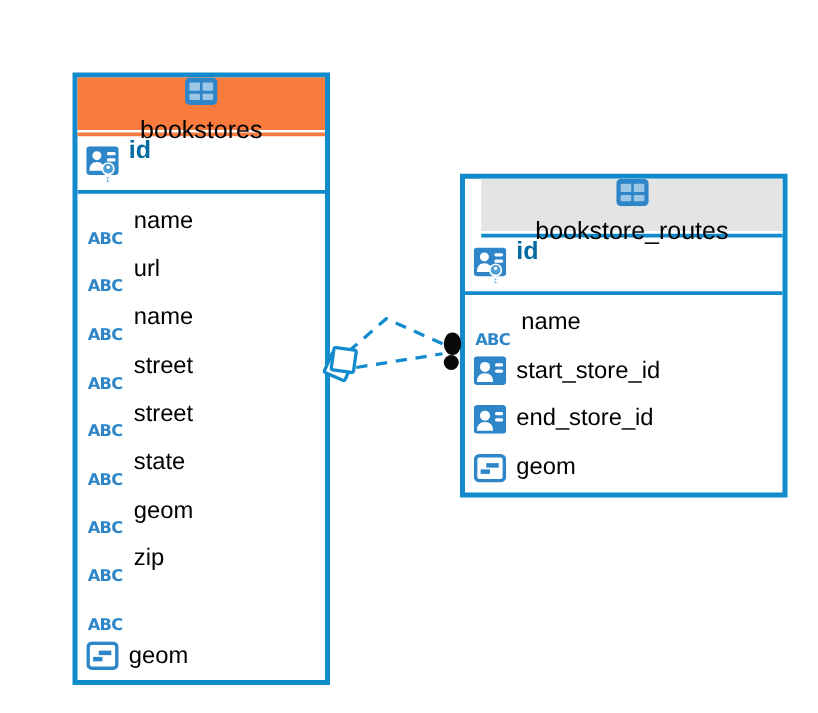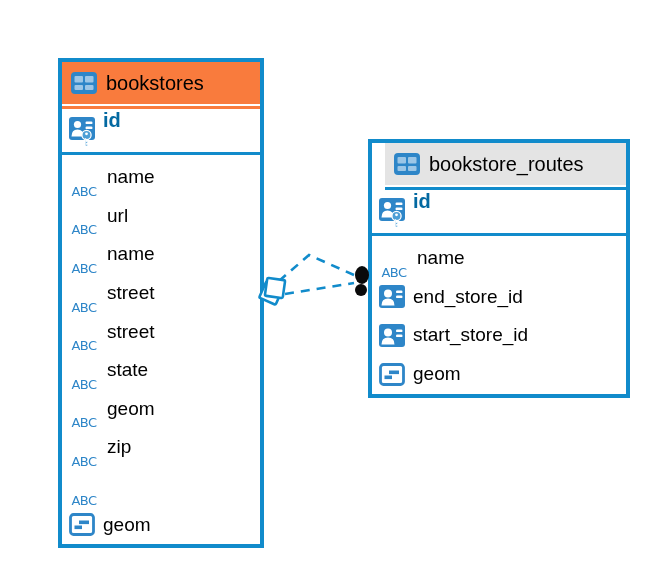--- a/index.html
+++ b/index.html
@@ -9,41 +9,41 @@
   }
   .table-node{
     position:absolute;background:#ffffff;border:4px solid #118BCB;
     box-sizing:border-box;
   }
   #tbl-bookstores{left:58px;top:58px;width:206px;height:490px;}
   #tbl-routes{left:368px;top:139px;width:262px;height:259px;}
 
   .tbl-header{
     display:flex;align-items:center;gap:9px;height:42px;padding:0 9px;
-    font-size:20px;color:#000;
+    font-size:20px;color:#000;flex-direction:column;
   }
   .hdr-gap{height:2px;background:#ffffff;}
   .hdr-line{height:3px;}
   #tbl-bookstores .tbl-header,#tbl-bookstores .hdr-line{background:#F97B3D;}
   #tbl-routes .tbl-header,#tbl-routes .hdr-line{background:#E4E4E4;margin-left:13px;}
   #tbl-routes .hdr-line{background:#118BCB;}
 
   .pk-row{
     display:flex;align-items:flex-start;gap:8px;height:43px;padding:0 7px;
     font-size:20px;font-weight:700;color:#0369a1;
   }
   .pk-divider{height:3px;background:#118BCB;}
 
   .col-rows{padding-top:3px;}
   .col-row{
     display:flex;align-items:center;gap:8px;height:38.6px;padding:0 7px;
     font-size:19px;color:#000;
   }
   .abc-icon{
-    color:#2E86C8;font-weight:400;font-size:13px;letter-spacing:-0.6px;
+    color:#2E86C8;font-weight:700;font-size:13px;letter-spacing:-0.6px;
     width:30px;flex:none;text-align:center;
     font-family:"DejaVu Sans", sans-serif;
     margin-top:28px;
   }
   .svg-icon{flex:none;display:block;}
   .overlay{position:absolute;left:0;top:0;pointer-events:none;}
 </style>
 </head>
 <body>
 
@@ -166,27 +166,27 @@
 
   <div class="col-rows">
     <div class="col-row">
       <span class="abc-icon">ABC</span>
       <span>name</span>
     </div>
     <div class="col-row">
       <svg class="svg-icon" width="26" height="23">
           <use href="#ico-ref"></use>
         </svg>
+      <span>start_store_id</span>
+    </div>
+    <div class="col-row">
+      <svg class="svg-icon" width="26" height="23">
+          <use href="#ico-ref"></use>
+        </svg>
       <span>end_store_id</span>
-    </div>
-    <div class="col-row">
-      <svg class="svg-icon" width="26" height="23">
-          <use href="#ico-ref"></use>
-        </svg>
-      <span>start_store_id</span>
     </div>
     <div class="col-row">
       <svg class="svg-icon" width="26" height="23">
           <use href="#ico-geom"></use>
         </svg>
       <span>geom</span>
     </div>
   </div>
 </div>
 

